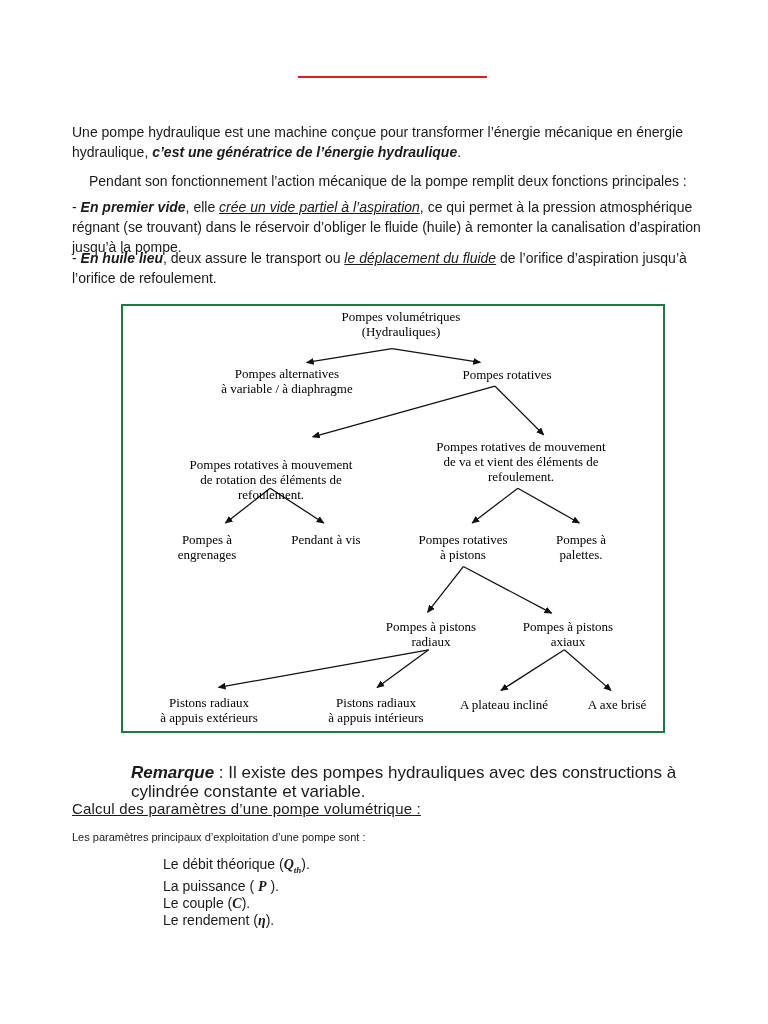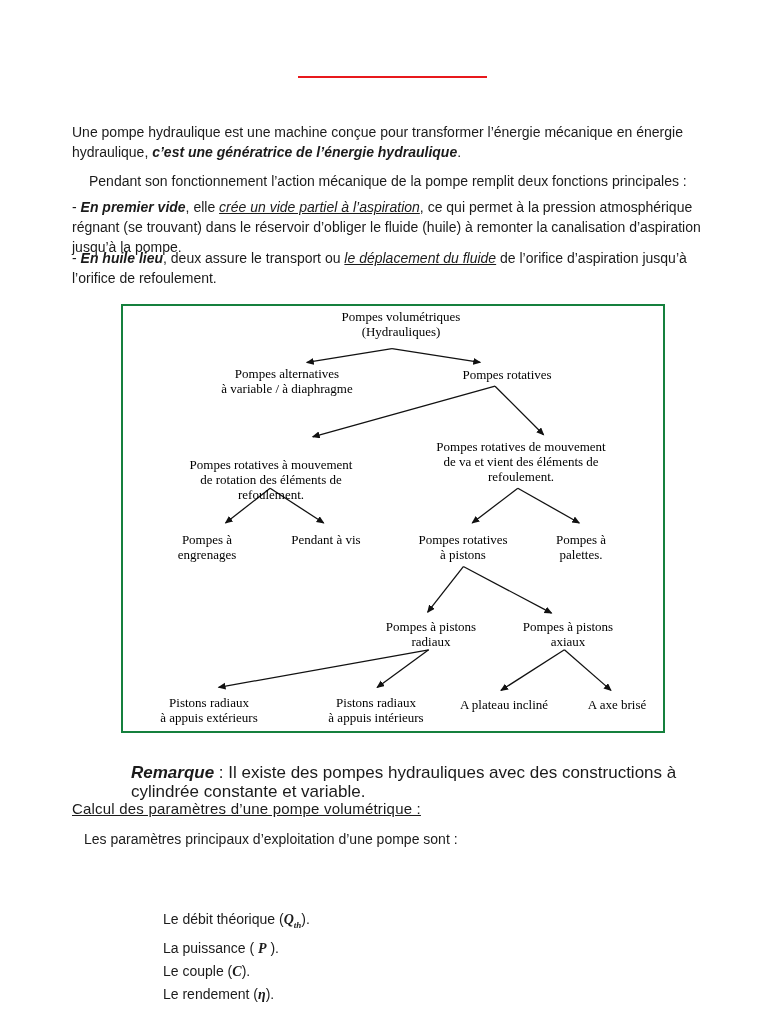--- a/index.html
+++ b/index.html
@@ -40,22 +40,22 @@
   .n-ext { left:86px;  top:389px; }
   .n-int { left:253px; top:389px; }
   .n-pla { left:381px; top:391px; }
   .n-axe { left:494px; top:391px;text-align:center; }
 
   .remark { position:absolute; left:95px; top:746px; width:615px; font-size:17px; line-height:19px;margin-left:36px; }
   .heading {
     position:absolute; left:72px; top:800px; font-size:15px; font-weight:normal;
     text-decoration:underline; letter-spacing:0.2px;
   }
-  .intro { position:absolute; left:84px; top:831px; font-size:14px; }
-  .params { position:absolute; left:163px; top:908px; font-size:14px; line-height:23px; }
+  .intro { position:absolute; left:72px; top:831px; font-size:11px; }
+  .params { position:absolute; left:163px; top:856px; font-size:14px; line-height:16px; }
   .param-row { white-space:pre; }
   .sym { font-family:"Liberation Serif","DejaVu Serif",serif; font-style:italic; font-weight:bold; }
   .sym sub, sub.sym-sub { font-size:9px; font-family:"Liberation Serif",serif; font-style:italic; font-weight:bold; }
 </style>
 </head>
 <body>
 
 <div class="page">
 
   <div class="red-rule"></div>

